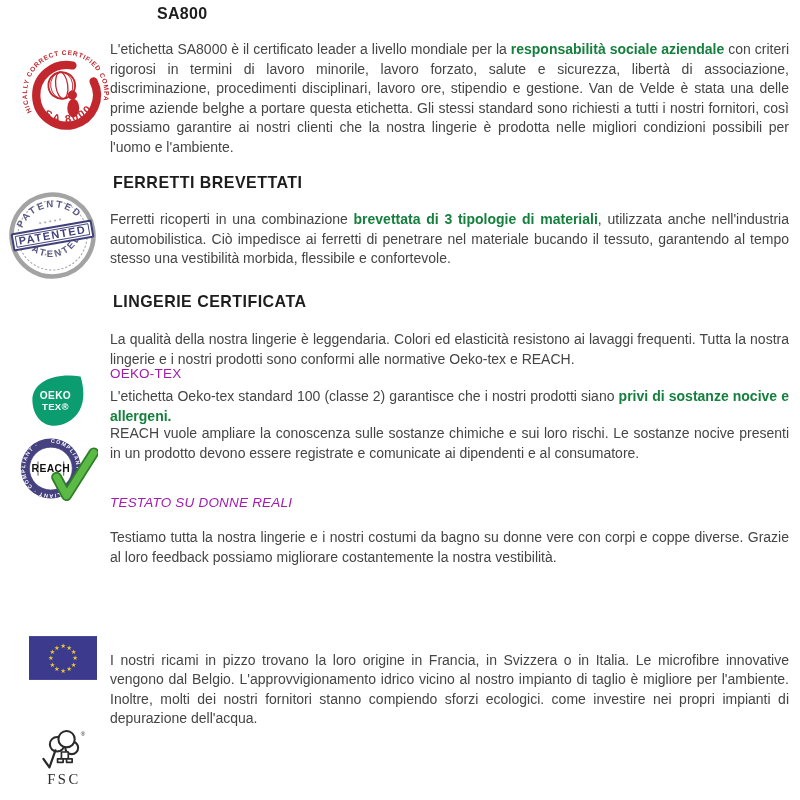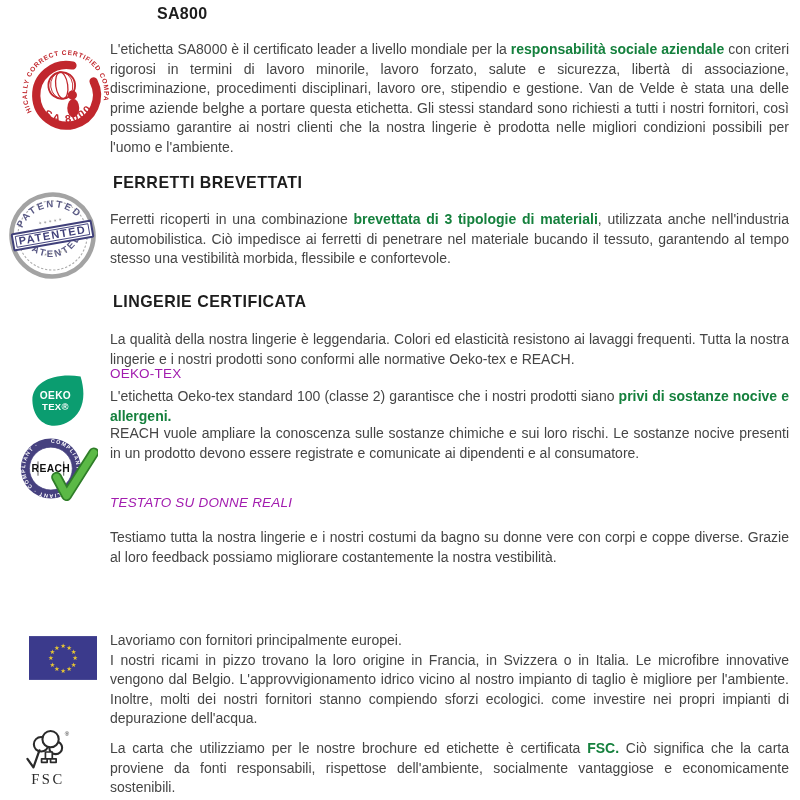--- a/index.html
+++ b/index.html
@@ -109,21 +109,21 @@
         <text x="45" y="45">★</text>
           <text x="37" y="42.9">★</text>
         <text x="31.1" y="37">★</text>
           <text x="29" y="29">★</text>
         <text x="31.1" y="21">★</text>
           <text x="37" y="15.1">★</text>
       </g>
     </svg>
   </div>
 
-  <div class="badge" style="left:24px;top:728px;width:48px;height:60px;">
+  <div class="badge" style="left:40px;top:728px;width:48px;height:60px;">
     <svg viewBox="0 0 56 70">
       <g stroke="#2a2a2a" stroke-width="2.4" fill="#ffffff" stroke-linecap="round" stroke-linejoin="round">
         <circle cx="20" cy="19" r="8.5"></circle>
         <circle cx="37" cy="23" r="7.5"></circle>
         <circle cx="31" cy="13" r="9.5"></circle>
         <rect x="25" y="28" width="8" height="8" stroke-width="2"></rect>
         <rect x="20.5" y="36" width="6.5" height="4" stroke-width="2"></rect>
         <rect x="31" y="36" width="6.5" height="4" stroke-width="2"></rect>
         <path d="M 4,36 L 11,46 L 18,26" fill="none" stroke-width="2.6"></path>
       </g>
@@ -142,18 +142,16 @@
   <p class="txt" style="top:317px;margin-top:13px;"><span>La qualità della nostra lingerie è leggendaria. Colori ed elasticità resistono ai lavaggi frequenti. Tutta la nostra lingerie e i nostri prodotti sono conformi alle normative Oeko-tex e REACH.</span></p>
 
   <p class="subhead" style="top:366px;">OEKO-TEX</p>
   <p class="txt" style="top:387px;"><span>L'etichetta Oeko-tex standard 100 (classe 2) garantisce che i nostri prodotti siano </span><b>privi di sostanze nocive e allergeni.</b></p>
 
   <p class="txt" style="top:424px;"><span>REACH vuole ampliare la conoscenza sulle sostanze chimiche e sui loro rischi. Le sostanze nocive presenti in un prodotto devono essere registrate e comunicate ai dipendenti e al consumatore.</span></p>
 
   <p class="subhead" style="top:495px;font-style:italic;">TESTATO SU DONNE REALI</p>
   <p class="txt" style="top:528px;"><span>Testiamo tutta la nostra lingerie e i nostri costumi da bagno su donne vere con corpi e coppe diverse. Grazie al loro feedback possiamo migliorare costantemente la nostra vestibilità.</span></p>
 
-  <p class="txt nojust" style="top:631px;"><span>Lavoriamo con fornitori principalmente europei.</span></p>
   <p class="txt" style="top:650.5px;"><span>I nostri ricami in pizzo trovano la loro origine in Francia, in Svizzera o in Italia. Le microfibre innovative vengono dal Belgio. L'approvvigionamento idrico vicino al nostro impianto di taglio è migliore per l'ambiente. Inoltre, molti dei nostri fornitori stanno compiendo sforzi ecologici. come investire nei propri impianti di depurazione dell'acqua.</span></p>
 
-  <p class="txt" style="top:739px;"><span>La carta che utilizziamo per le nostre brochure ed etichette è certificata </span><b>FSC.</b><span> Ciò significa che la carta proviene da fonti responsabili, rispettose dell'ambiente, socialmente vantaggiose e economicamente sostenibili.</span></p>
 
 </div>
 
 </body></html>

